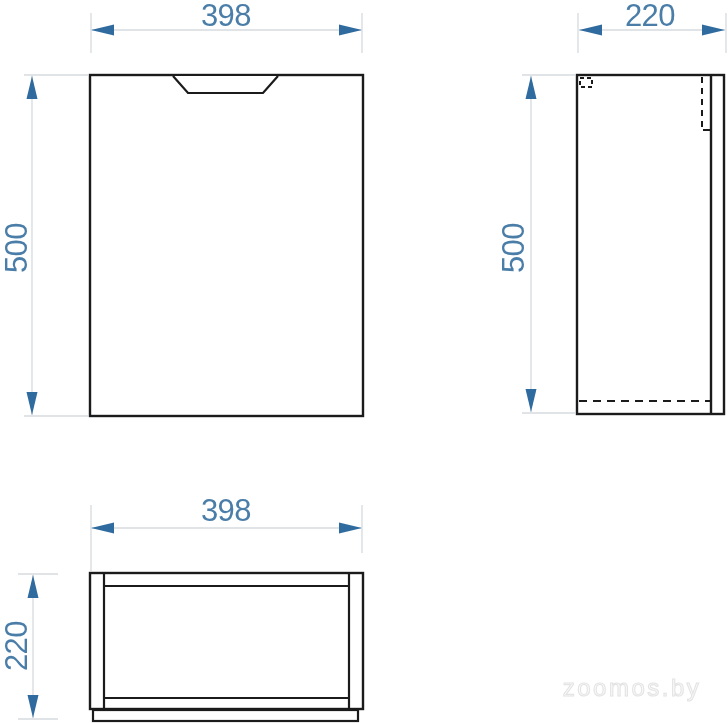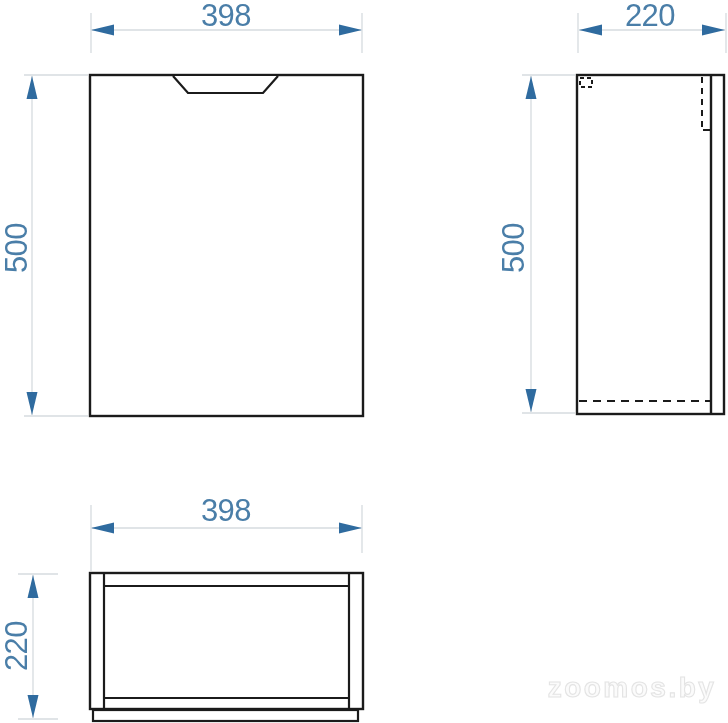--- a/index.html
+++ b/index.html
@@ -21,22 +21,22 @@
     white-space:nowrap;
     line-height:1;
   }
   .dim-label.vert{
     transform:translate(-50%,-50%) rotate(-90deg);
   }
   .watermark{
     position:absolute;
     left:632px;top:688px;
     transform:translate(-50%,-50%);
-    font-size:28px;
-    font-weight:700;
+    font-size:24px;
+    font-weight:400;
     letter-spacing:2.5px;
     color:#fbfbfb;
     -webkit-text-stroke:1.1px #e4e4e4;
     white-space:nowrap;
     user-select:none;
   }
 </style>
 </head>
 <body>
 

